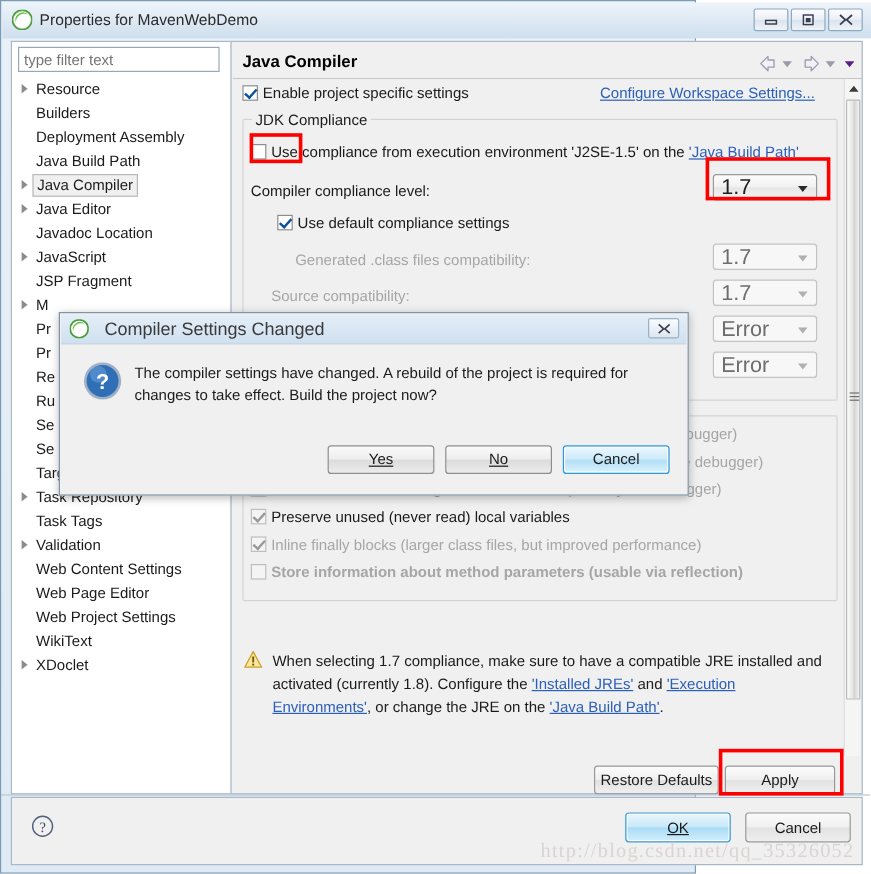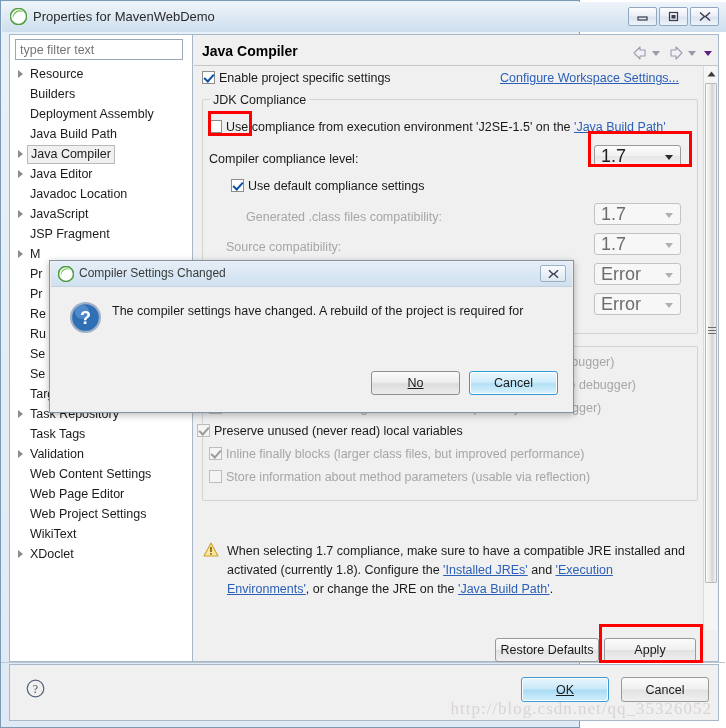--- a/index.html
+++ b/index.html
@@ -266,22 +266,22 @@
     box-shadow: 0 2px 7px rgba(0,0,0,0.28);
   }
   #dlg-titlebar {
     position: absolute; left: 1px; top: 1px;
     width: 521px; height: 25px;
     background: linear-gradient(to bottom, #e4eef7 0%, #d9e7f4 55%, #cfe0f0 100%);
     border-bottom: 1px solid #c4d2df;
   }
   #dlg-titlebar .icon { position: absolute; left: 7px; top: 4px; }
   #dlg-titlebar .txt {
-    position: absolute; left: 28px; top: 4px;
-    font-size: 12px; color: #3a3a3a;
+    position: absolute; left: 36px; top: 4px;
+    font-size: 15px; color: #3a3a3a;
   }
   #dlg-close {
     position: absolute; right: 6px; top: 3px;
     width: 26px; height: 17px;
     background: linear-gradient(to bottom, #fbfdfe 0%, #eaf1f8 50%, #dde7f1 100%);
     border: 1px solid #9ab0c4; border-radius: 2px;
     display: flex; align-items: center; justify-content: center;
   }
   #dlg-qicon { position: absolute; left: 19px; top: 40px; }
   #dlg-msg {
@@ -443,27 +443,27 @@
 
       <div class="row" style="left:15px; top:289px;">
         <span class="cb dis checked"></span><span class="gray">Add variable attributes to generated class files (used by the debugger)</span>
       </div>
       <div class="row" style="left:15px; top:312px;">
         <span class="cb dis checked"></span><span class="gray">Add line number attributes to generated class files (used by the debugger)</span>
       </div>
       <div class="row" style="left:15px; top:335px;">
         <span class="cb dis checked"></span><span class="gray">Add source file name to generated class file (used by the debugger)</span>
       </div>
-      <div class="row" style="left:3px; top:358px;">
+      <div class="row" style="left:15px; top:358px;">
         <span class="cb dis checked"></span><span>Preserve unused (never read) local variables</span>
       </div>
       <div class="row" style="left:15px; top:381px;">
         <span class="cb dis checked"></span><span class="gray">Inline finally blocks (larger class files, but improved performance)</span>
       </div>
-      <div class="row" style="left:15px; top:404px;">
+      <div class="row" style="left:15px; top:404px;font-weight:bold;">
         <span class="cb dis"></span><span class="gray">Store information about method parameters (usable via reflection)</span>
       </div>
 
       <div id="warnbox">
         <span style="position:absolute;left:0;top:2px;">
           <svg width="16" height="15" viewBox="0 0 16 15">
             <path d="M8 1 L15 14 L1 14 Z" fill="#fbe7a1" stroke="#c9a227" stroke-width="1.1" stroke-linejoin="round"></path>
             <rect x="7.2" y="5" width="1.6" height="5" fill="#7a5c00"></rect>
             <rect x="7.2" y="11" width="1.6" height="1.7" fill="#7a5c00"></rect>
           </svg>
@@ -527,22 +527,26 @@
       <svg width="33" height="33" viewBox="0 0 33 33">
         <circle cx="16.5" cy="16.5" r="15.5" fill="#9fb0c6"></circle>
         <circle cx="16.5" cy="16.5" r="13.3" fill="#2f6fb5"></circle>
         <circle cx="13" cy="11" r="7" fill="#6ba0dc" opacity="0.55"></circle>
         <text x="16.5" y="23" text-anchor="middle" font-family="Liberation Sans, sans-serif" font-size="18" font-weight="bold" fill="#ffffff">?</text>
       </svg>
     </span>
 
     <div id="dlg-msg">
       <div>The compiler settings have changed. A rebuild of the project is required for</div>
-    </div>
-
+      <div>changes to take effect. Build the project now?</div>
+    </div>
+
+    <div class="dlgbtn" style="left:223px;">
+        <u>Yes</u>
+      </div>
     <div class="dlgbtn" style="left:321px;">
         <u>No</u>
       </div>
     <div class="dlgbtn" id="dlg-cancel" style="left:419px;">Cancel</div>
   </div>
 
   <div class="redbox" style="left:207px; top:110px; width:44px; height:25px;"></div>
   <div class="redbox" style="left:587px; top:130px; width:104px; height:36px;"></div>
   <div class="redbox" style="left:598px; top:623px; width:104px; height:39px;"></div>
 

